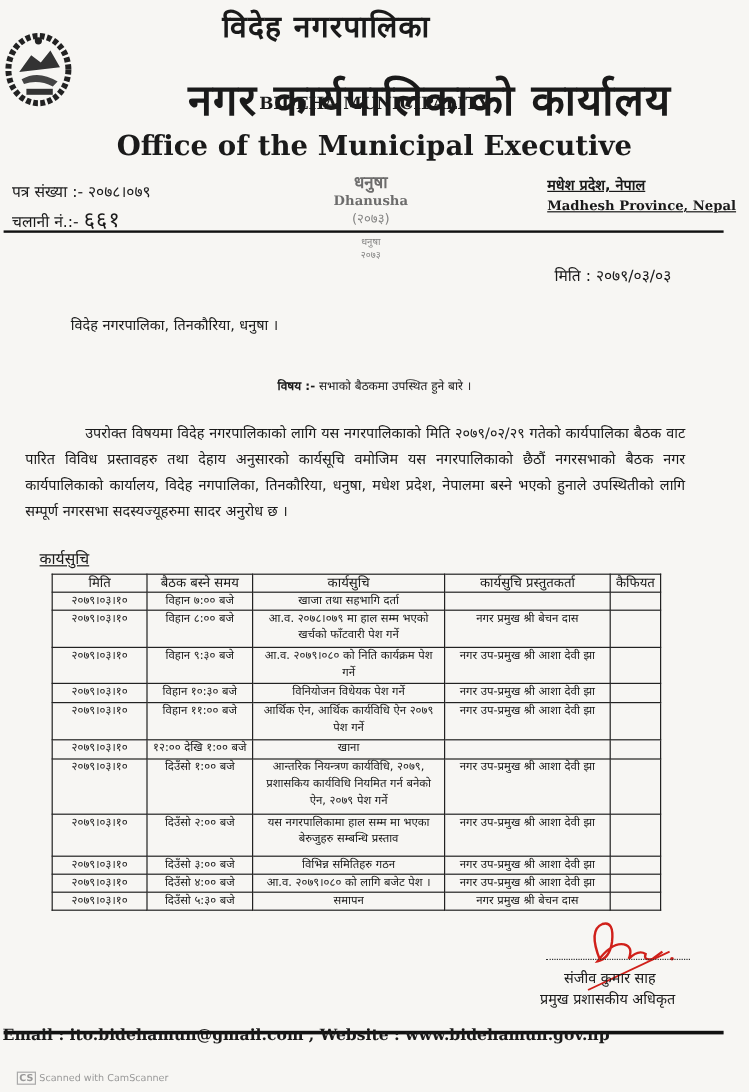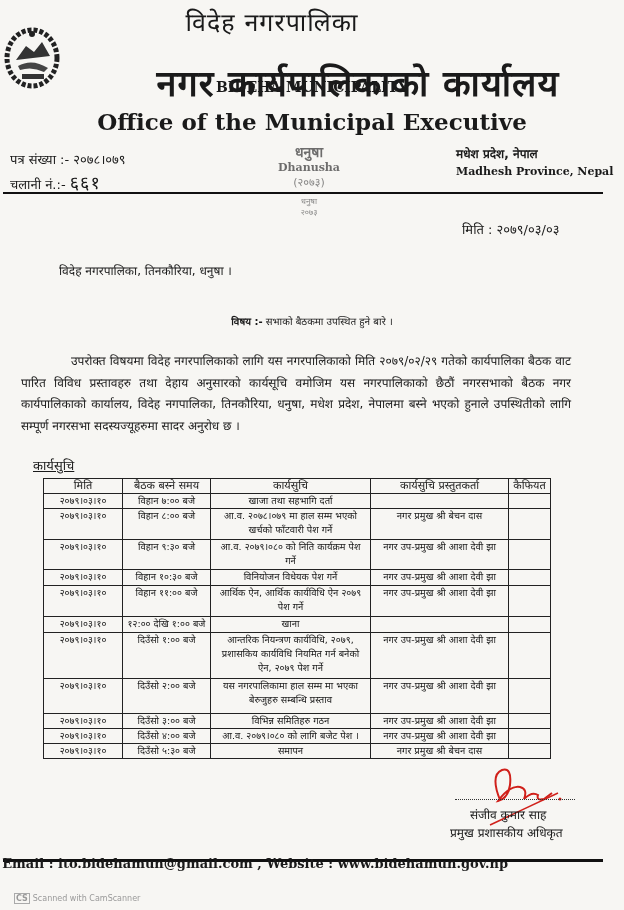--- a/index.html
+++ b/index.html
@@ -1,29 +1,29 @@
 <!DOCTYPE html>
 <html><head>
 <meta charset="utf-8">
 <style>
   html, body { margin:0; padding:0; }
   body { width:624px; height:910px; background:#f7f6f3; position:relative; overflow:hidden; font-family:"DejaVu Sans", sans-serif; color:#1a1a1a; }
   .abs { position:absolute; }
   .emblem { left:4px; top:26px; width:56px; height:64px; }
-  .h-nep { left:0; width:544px; top:4px; text-align:center; font-size:25px; font-weight:normal; letter-spacing:1px; }
+  .h-nep { left:0; width:544px; top:4px; text-align:center; font-size:25px; font-weight:bold; letter-spacing:1px; }
   .h-eng { left:0; width:624px; top:34px; text-align:center; font-family:"DejaVu Serif", serif; font-size:14px; font-weight:bold;margin-top:45px; }
   .h-off-nep { left:76px; width:564px; top:58px; text-align:center; font-size:36px; font-weight:bold; letter-spacing:1px; }
   .h-off-eng { left:0; width:624px; top:108px; text-align:center; font-family:"DejaVu Serif", serif; font-size:23px; font-weight:bold; }
   .ref { left:10px; font-size:13px; }
   .ref1 { top:150px; } .ref2 { top:170px; }
   .ref .hand { font-size:18px; letter-spacing:1px; }
   .stamp { left:264px; top:142px; width:90px; height:82px; color:#555; font-size:11px; text-align:center; opacity:.7; }
   .stamp .nm1 { font-size:14px; font-weight:bold; color:#333; }
   .stamp .nm2 { font-family:"DejaVu Serif", serif; font-size:11px; font-weight:bold; color:#333; }
-  .prov { left:456px; top:145px; font-size:12px; font-weight:bold; line-height:18px; }
+  .prov { left:456px; top:145px; font-size:12px; font-weight:bold; line-height:18px;text-decoration:underline; }
   .prov .en { font-family:"DejaVu Serif", serif; font-size:11px; }
   .rule { left:3px; width:600px; height:2px; background:#111; }
   .rule1 { top:192px; }
   .date { left:462px; top:220px; font-size:13px; }
   .addr { left:45px; top:262px; font-size:12px; line-height:19px; }
   .addr .l2 { padding-left:14px; }
   .subject { left:0; width:624px; top:314px; text-align:center; font-size:10px; }
   .subject b { font-weight:bold; }
   .body-para { left:21px; width:550px; top:351px; font-size:12px; line-height:21.5px; text-align:justify; text-indent:50px; }
   .agenda-label { left:33px; top:456px; font-size:13px; text-decoration:underline; }

